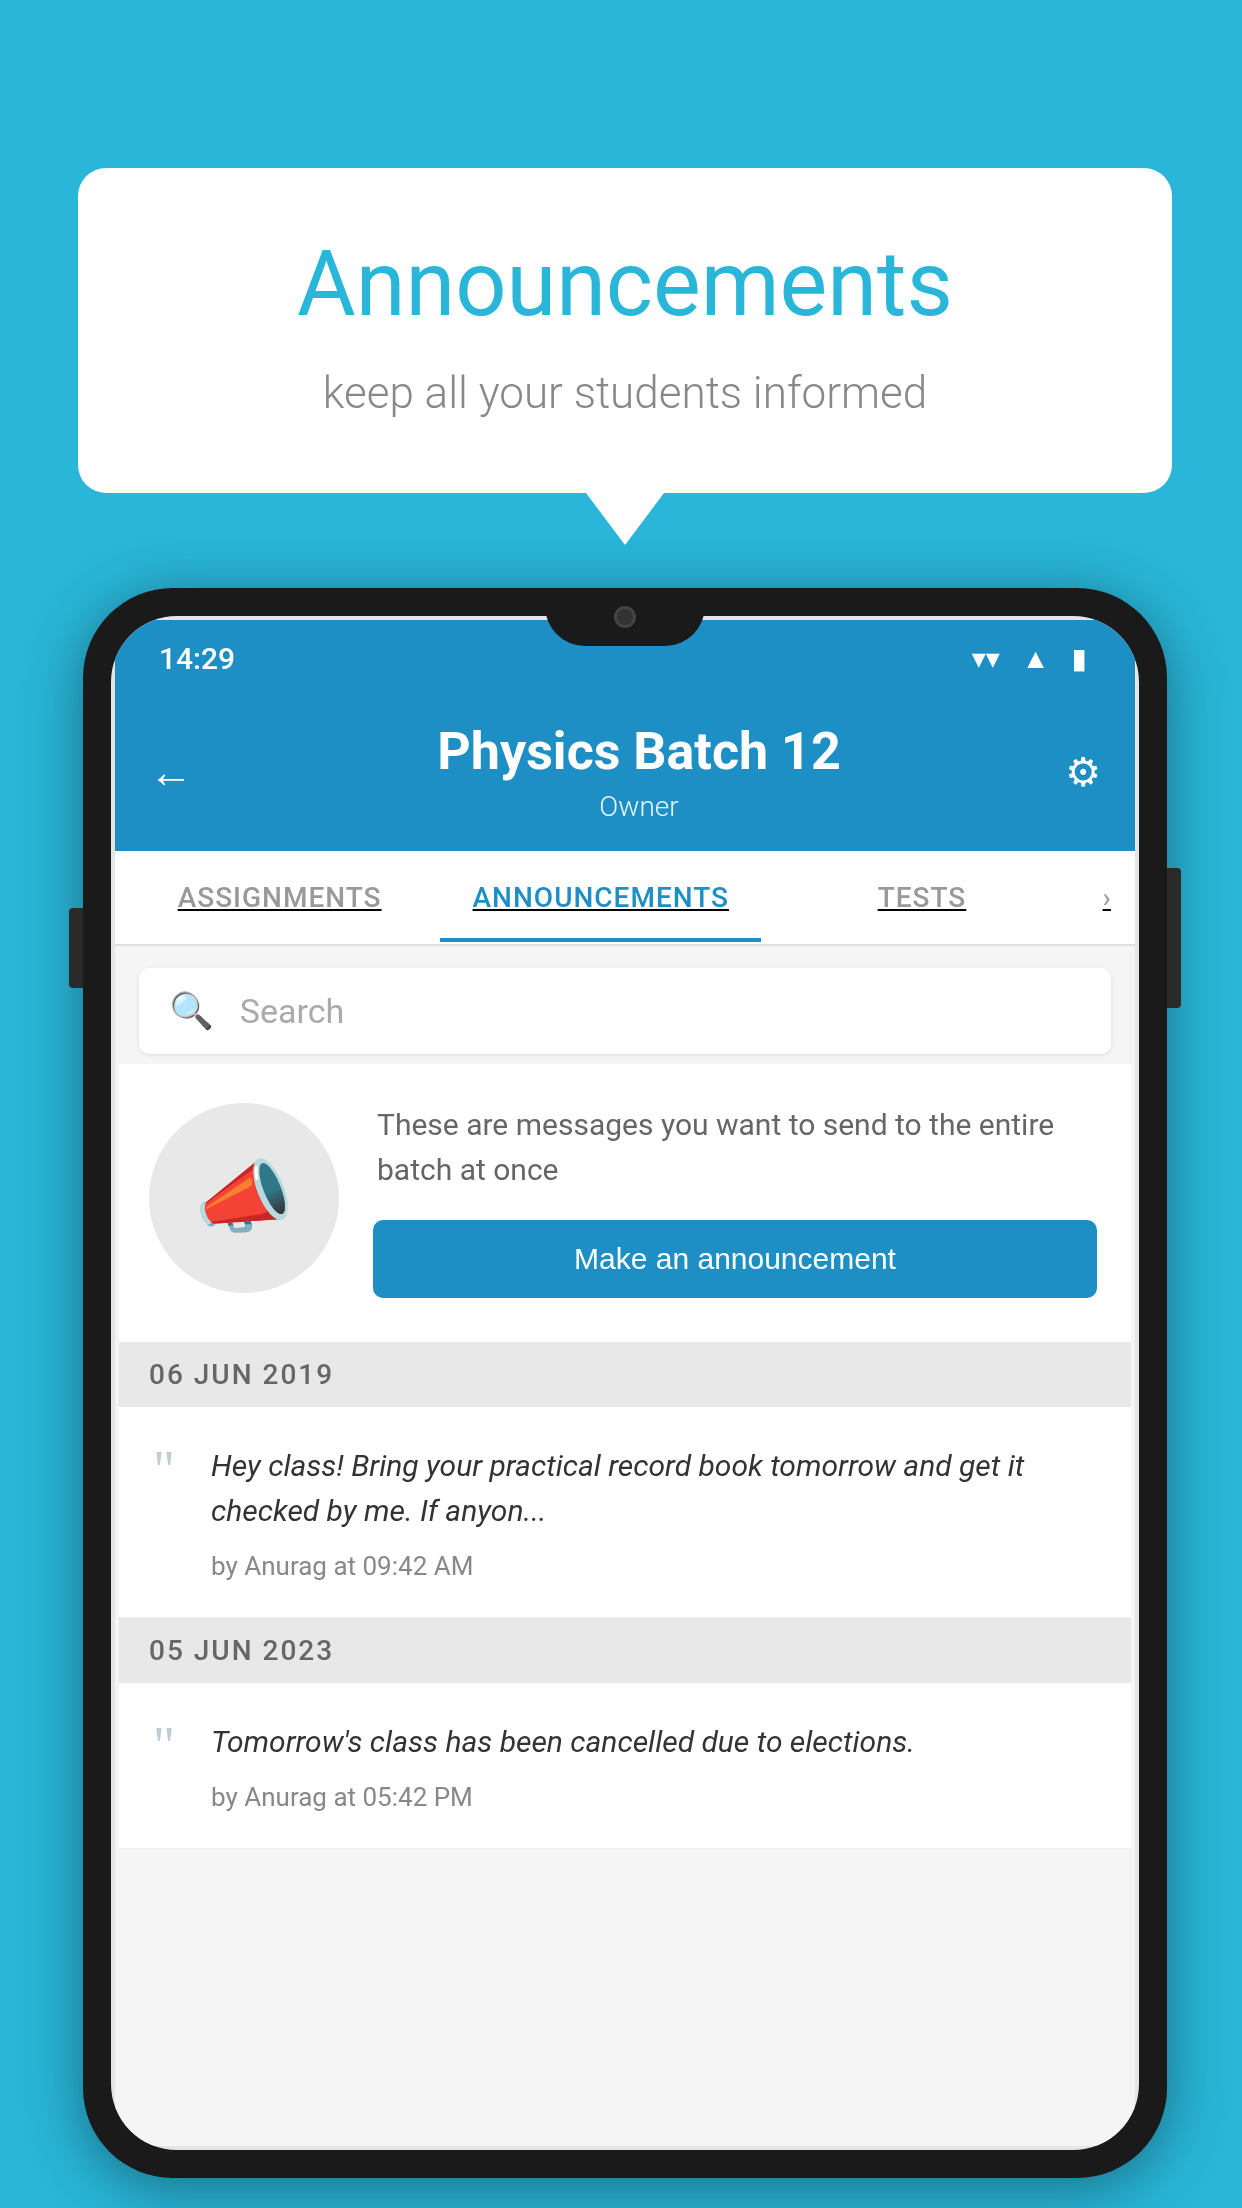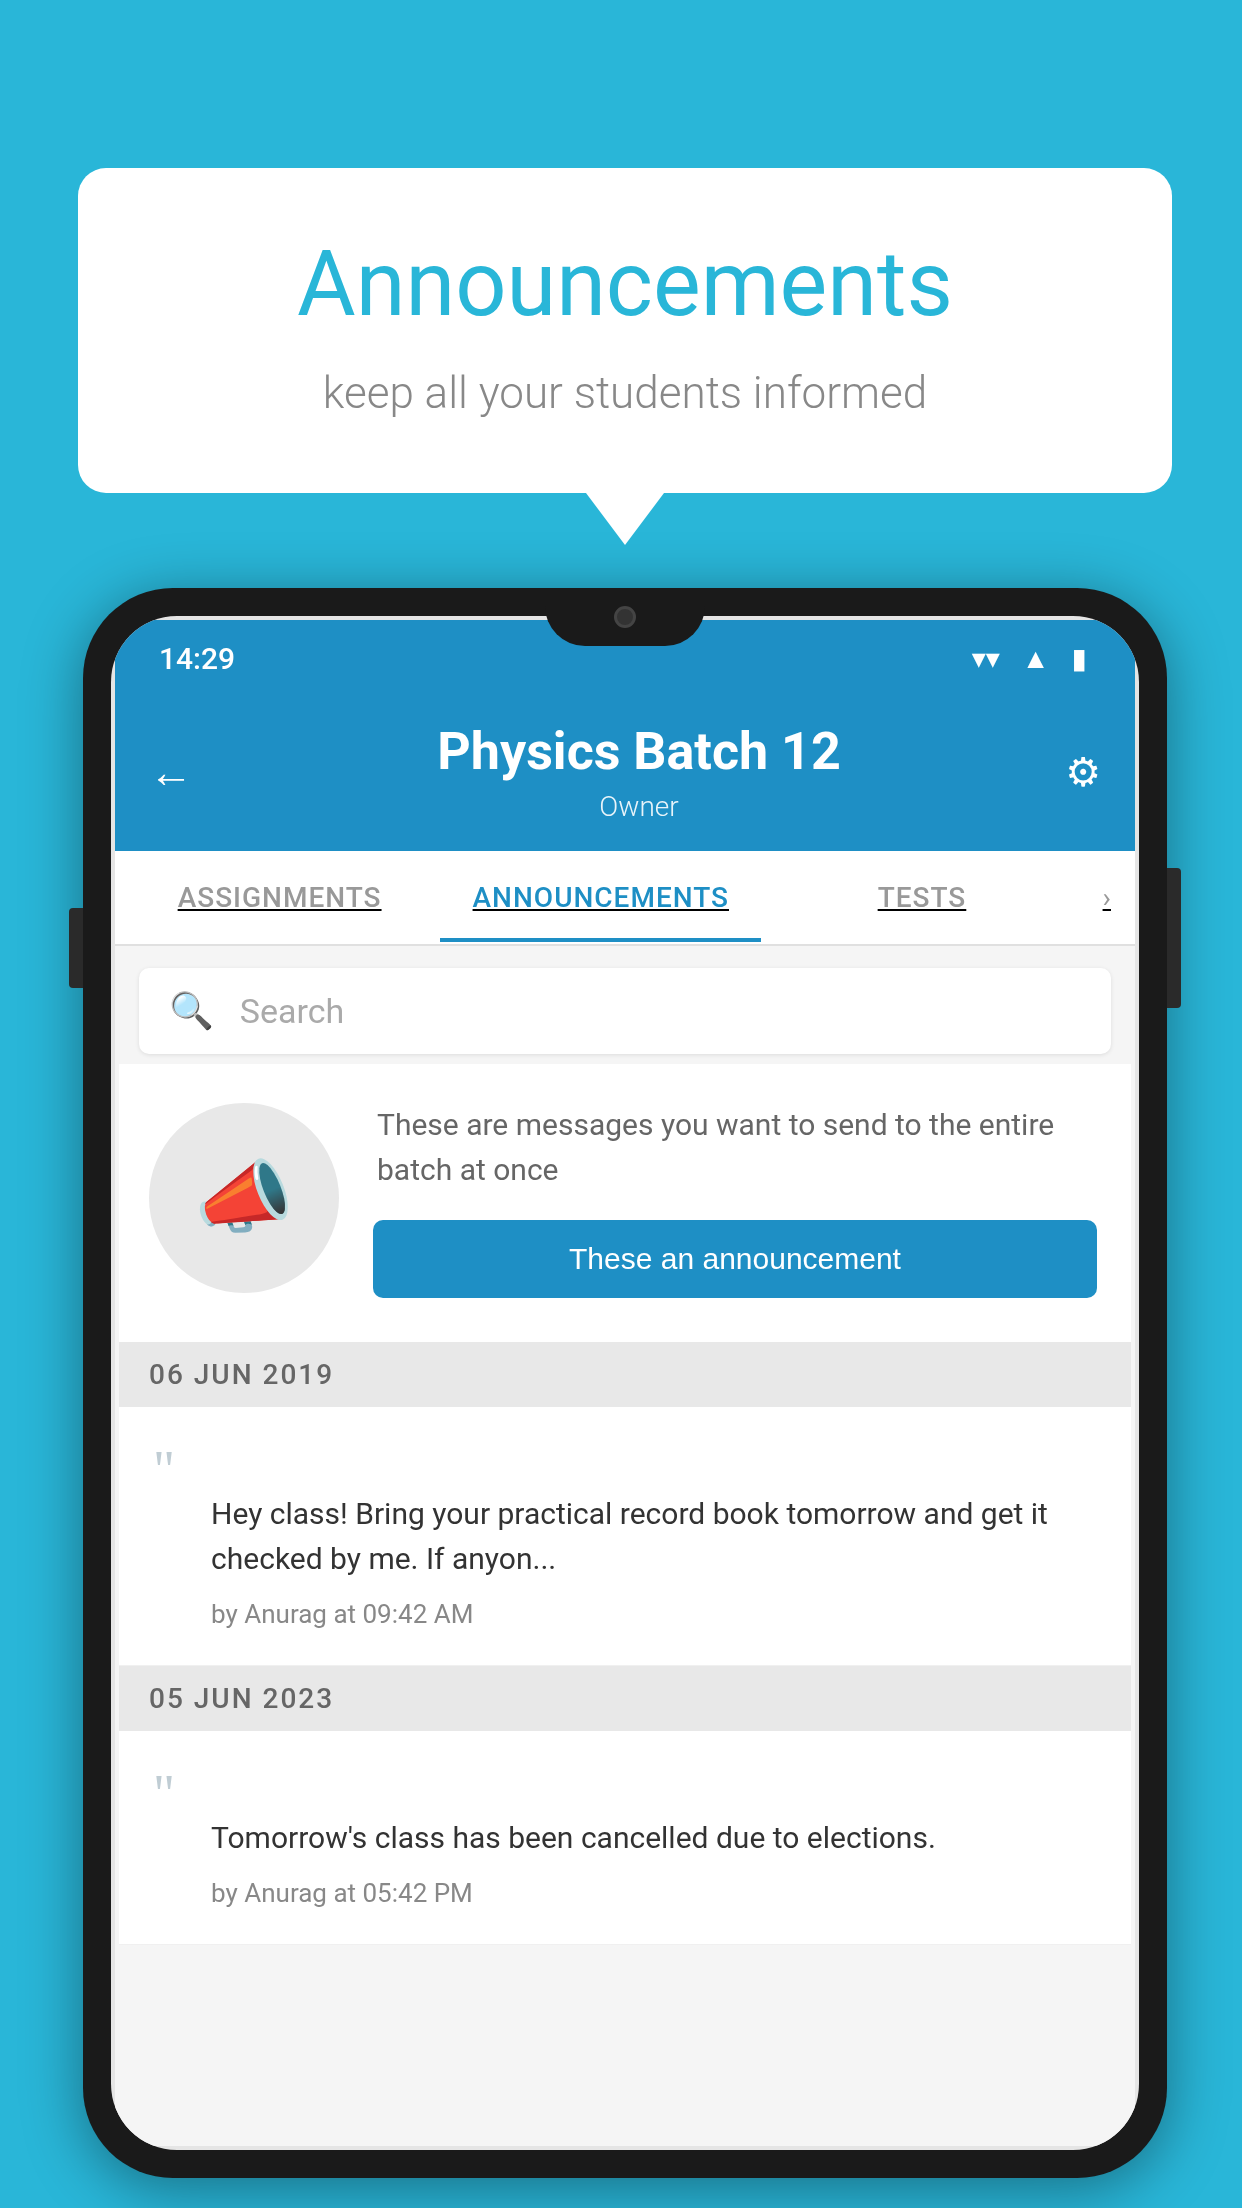--- a/index.html
+++ b/index.html
@@ -316,23 +316,23 @@
       line-height: 1;
       margin-top: 4px;
       flex-shrink: 0;
     }
     .announcement-text-block {
       flex: 1;
     }
     .announcement-message {
       font-size: 30px;
       color: #333;
+      font-style: italic;
       line-height: 1.5;
       margin-bottom: 10px;
-      margin-top: 48px;
     }
     .announcement-meta {
       font-size: 26px;
       color: #888;
     }
   </style>
 </head>
 <body>
 
 <div style="position:absolute;top:0;left:0;width:1242px;height:2208px;background:#29b6d8;"></div>
@@ -384,21 +384,21 @@
           <span class="search-icon-wrap">🔍</span>
           <span class="search-input-text">Search</span>
         </div>
 
         <div class="announcement-prompt">
           <div class="announcement-icon-circle">
             <span class="megaphone-icon">📣</span>
           </div>
           <div class="announcement-right">
             <div class="announcement-desc">These are messages you want to send to the entire batch at once</div>
-            <button class="make-announcement-btn">These an announcement</button>
+            <button class="make-announcement-btn">Make an announcement</button>
           </div>
         </div>
 
         <div class="date-separator">06  JUN  2019</div>
         <div class="announcement-item">
           <div class="quote-icon">"</div>
           <div class="announcement-text-block">
             <div class="announcement-message">Hey class! Bring your practical record book tomorrow and get it checked by me. If anyon...</div>
             <div class="announcement-meta">by Anurag at 09:42 AM</div>
           </div>

